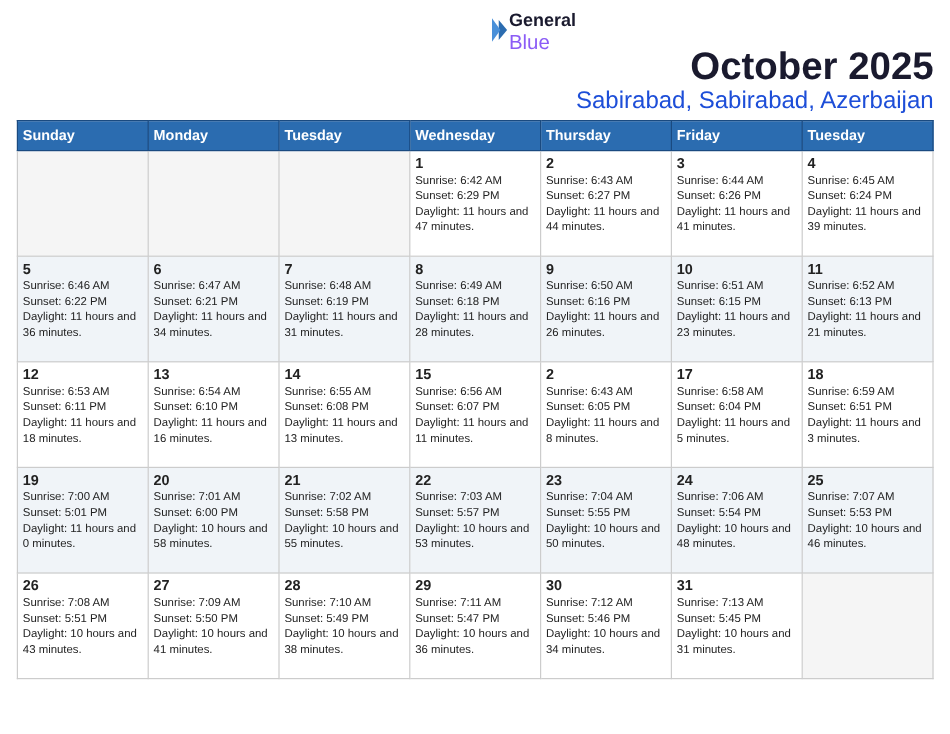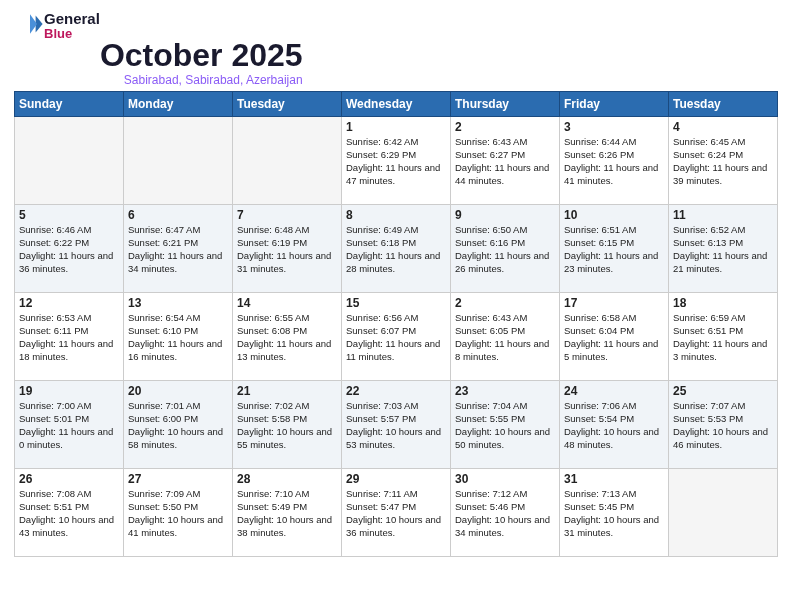--- a/index.html
+++ b/index.html
@@ -9,21 +9,21 @@
       width: 792px;
       height: 612px;
       overflow: hidden;
     }
     .container {
       width: 792px;
       padding: 10px 14px 6px 14px;
     }
     .header-row {
       display: flex;
-      justify-content: flex-start;
+      justify-content: flex-end;
       align-items: flex-start;
       margin-bottom: 4px;
     }
     .logo {
       display: flex;
       align-items: center;
       gap: 0;
     }
     .logo-icon {
       width: 28px;
@@ -34,22 +34,22 @@
       text-align: right;
       margin-top: 28px;
     }
     .month-title {
       font-size: 32px;
       font-weight: bold;
       color: #1a1a2e;
       line-height: 1.1;
     }
     .subtitle {
-      font-size: 12px;
-      color: #8b5cf6;
+      font-size: 20px;
+      color: #1d4ed8;
     }
     .calendar {
       width: 100%;
       border-collapse: collapse;
       table-layout: fixed;
     }
     .calendar th {
       background-color: #2b6cb0;
       color: #fff;
       text-align: left;
@@ -91,21 +91,21 @@
   <div class="header-row">
     <div class="logo">
       <div>
         <svg class="logo-icon" viewBox="0 0 40 40">
           <polygon points="28,8 38,20 28,32" fill="#2b6cb0"></polygon>
           <polygon points="20,6 30,20 20,34" fill="#4a90d9"></polygon>
         </svg>
       </div>
       <div>
         <div style="font-size:15px;font-weight:bold;color:#1a1a2e;line-height:1.1;">General</div>
-        <div style="font-size:13px;font-weight:bold;color:#be185d;line-height:1.1;">Blue</div>
+        <div style="font-size:17px;font-weight:normal;color:#8b5cf6;line-height:1.1;">Blue</div>
       </div>
     </div>
     <div class="title-block">
       <div class="month-title">October 2025</div>
       <div class="subtitle">Sabirabad, Sabirabad, Azerbaijan</div>
     </div>
   </div>
 
   <table class="calendar">
     <thead>

